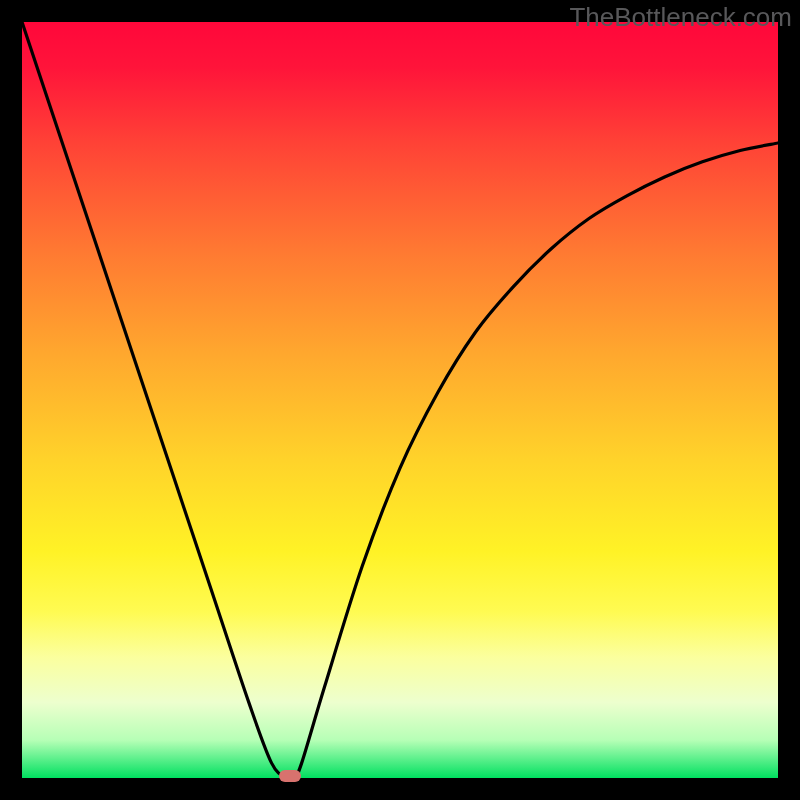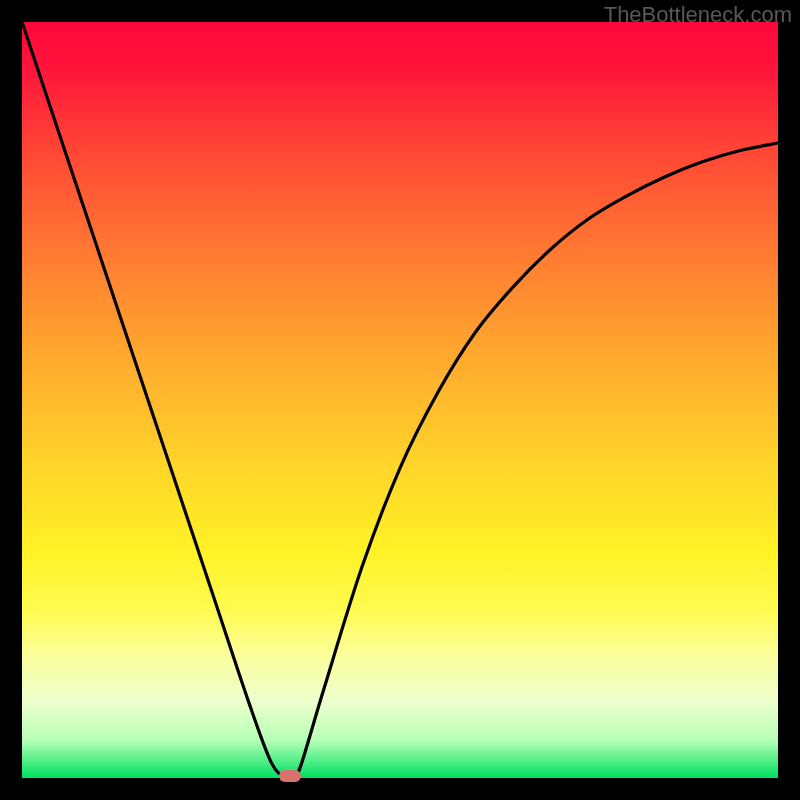--- a/index.html
+++ b/index.html
@@ -27,21 +27,21 @@
       #edffce 90%,
       #b6ffb6 95%,
       #00e060 100%
     );
   }
   .watermark {
     position: absolute;
     top: 2px;
     right: 8px;
     font-family: Arial, Helvetica, sans-serif;
-    font-size: 22px;
+    font-size: 26px;
     font-weight: 400;
     color: #58585a;
     letter-spacing: 0px;
   }
   svg.curve {
     position: absolute;
     left: 22px; top: 22px;
     width: 756px; height: 756px;
   }
   .marker {

